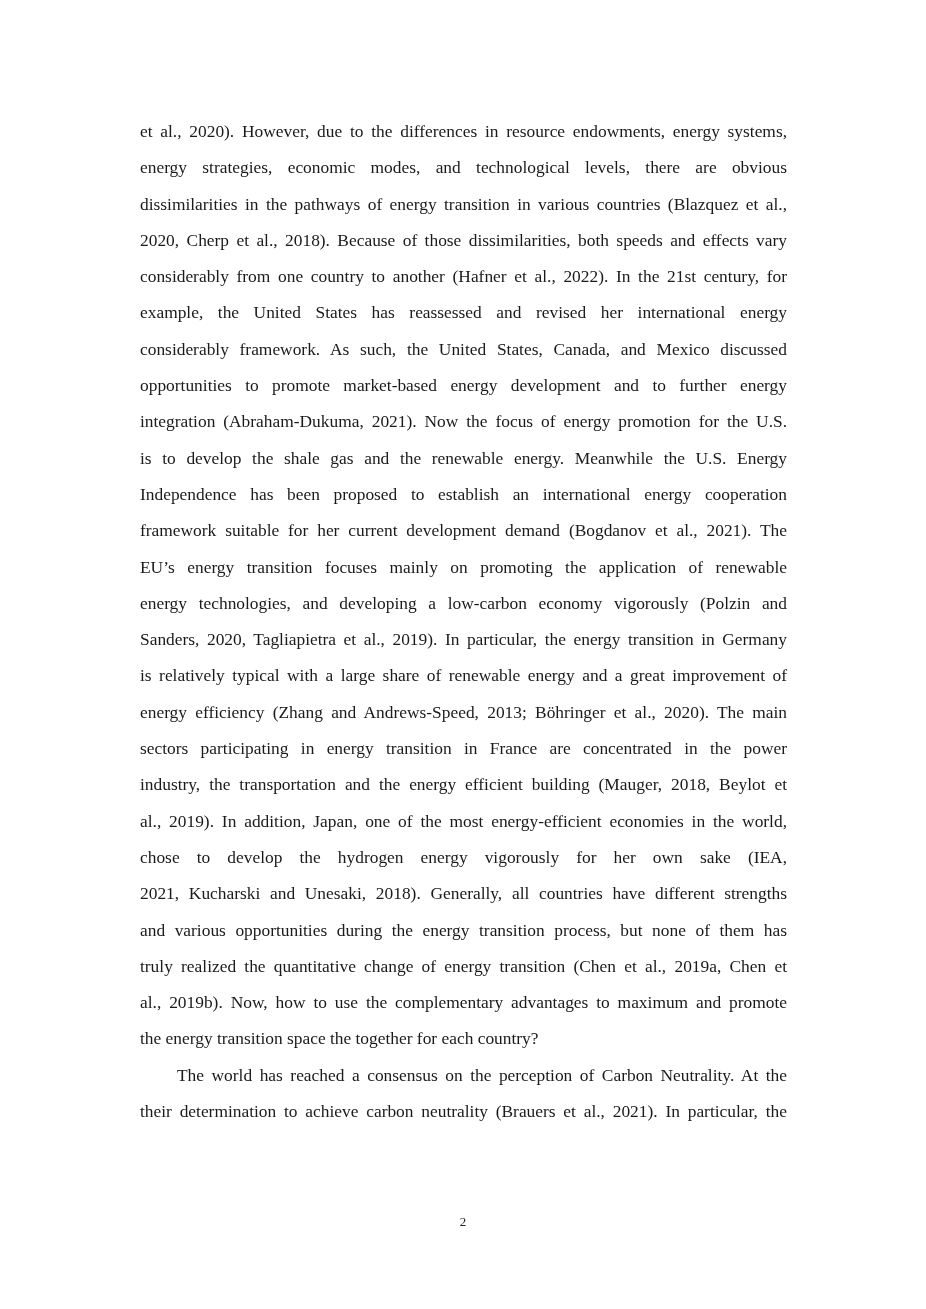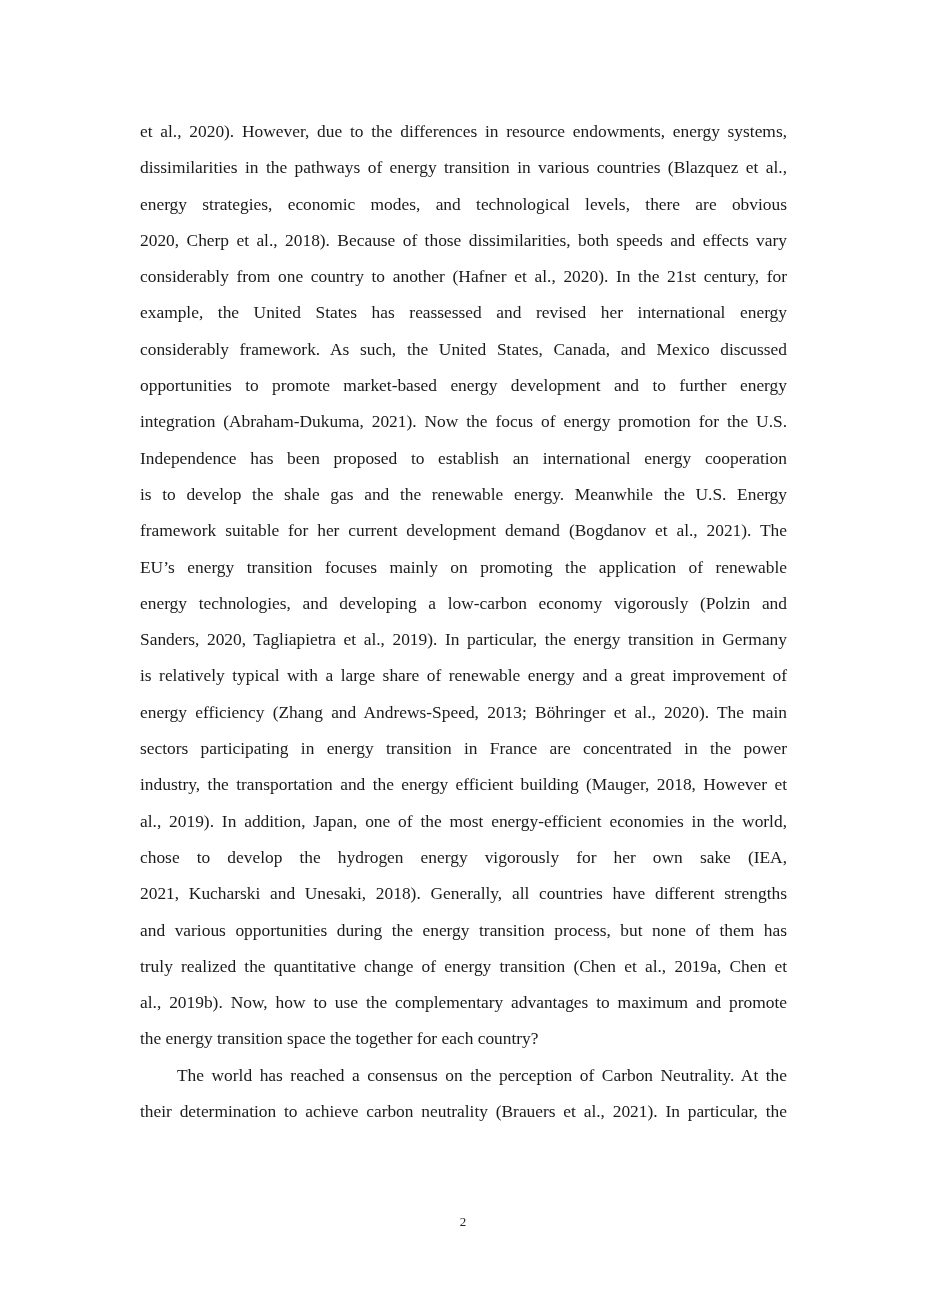--- a/index.html
+++ b/index.html
@@ -56,38 +56,38 @@
     }
   </style>
 </head>
 <body>
 
 <div class="page">
   <div class="body-text">
 
     <div>
       <span class="line">et al., 2020). However, due to the differences in resource endowments, energy systems,</span>
+      <span class="line">energy strategies, economic modes, and technological levels, there are obvious</span>
       <span class="line">dissimilarities in the pathways of energy transition in various countries (Blazquez et al.,</span>
-      <span class="line">energy strategies, economic modes, and technological levels, there are obvious</span>
       <span class="line">2020, Cherp et al., 2018). Because of those dissimilarities, both speeds and effects vary</span>
-      <span class="line">considerably from one country to another (Hafner et al., 2020). In the 21st century, for</span>
+      <span class="line">considerably from one country to another (Hafner et al., 2022). In the 21st century, for</span>
       <span class="line">example, the United States has reassessed and revised her international energy</span>
       <span class="line">considerably framework. As such, the United States, Canada, and Mexico discussed</span>
       <span class="line">opportunities to promote market-based energy development and to further energy</span>
       <span class="line">integration (Abraham-Dukuma, 2021). Now the focus of energy promotion for the U.S.</span>
+      <span class="line">is to develop the shale gas and the renewable energy. Meanwhile the U.S. Energy</span>
       <span class="line">Independence has been proposed to establish an international energy cooperation</span>
-      <span class="line">is to develop the shale gas and the renewable energy. Meanwhile the U.S. Energy</span>
       <span class="line">framework suitable for her current development demand (Bogdanov et al., 2021). The</span>
       <span class="line">EU’s energy transition focuses mainly on promoting the application of renewable</span>
       <span class="line">energy technologies, and developing a low-carbon economy vigorously (Polzin and</span>
       <span class="line">Sanders, 2020, Tagliapietra et al., 2019). In particular, the energy transition in Germany</span>
       <span class="line">is relatively typical with a large share of renewable energy and a great improvement of</span>
       <span class="line">energy efficiency (Zhang and Andrews-Speed, 2013; Böhringer et al., 2020). The main</span>
       <span class="line">sectors participating in energy transition in France are concentrated in the power</span>
-      <span class="line">industry, the transportation and the energy efficient building (Mauger, 2018, However et</span>
+      <span class="line">industry, the transportation and the energy efficient building (Mauger, 2018, Beylot et</span>
       <span class="line">al., 2019). In addition, Japan, one of the most energy-efficient economies in the world,</span>
       <span class="line">chose to develop the hydrogen energy vigorously for her own sake (IEA,</span>
       <span class="line">2021, Kucharski and Unesaki, 2018). Generally, all countries have different strengths</span>
       <span class="line">and various opportunities during the energy transition process, but none of them has</span>
       <span class="line">truly realized the quantitative change of energy transition (Chen et al., 2019a, Chen et</span>
       <span class="line">al., 2019b). Now, how to use the complementary advantages to maximum and promote</span>
       <span class="line last">the energy transition space the together for each country?</span>
     </div>
 
     <div>

